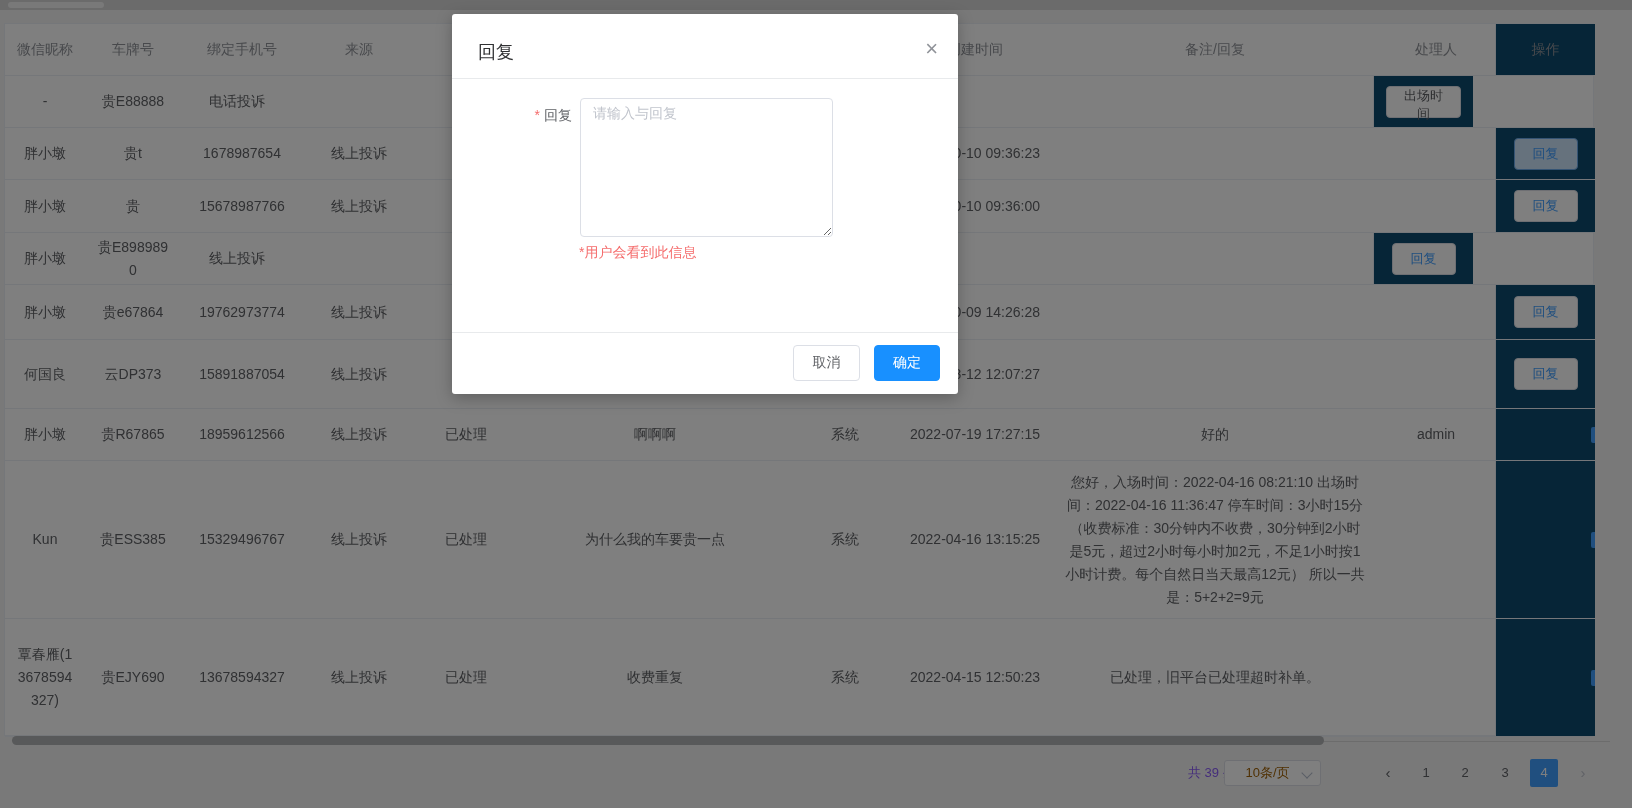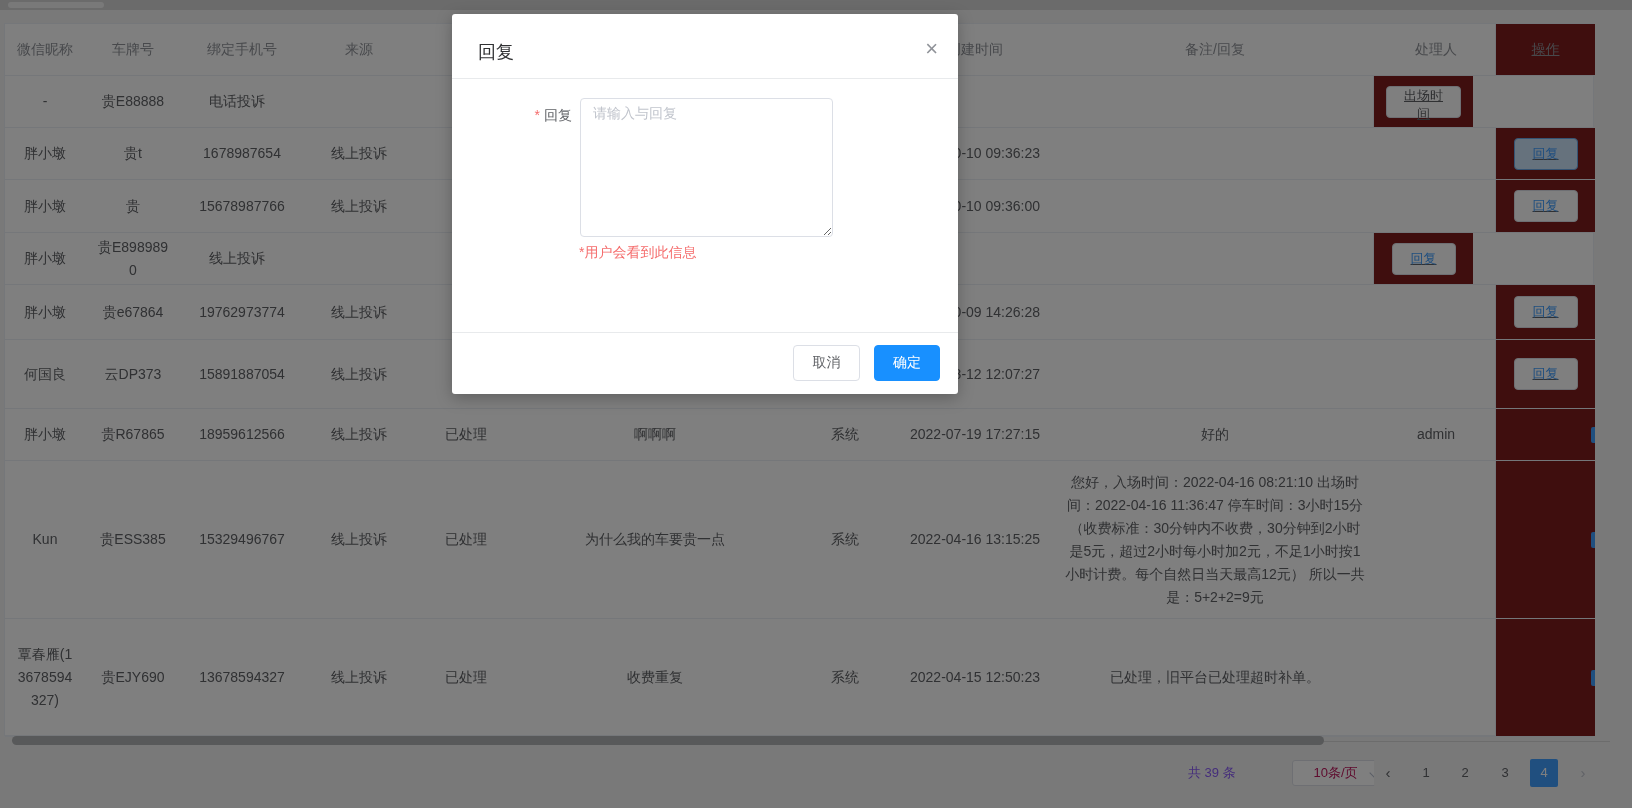--- a/index.html
+++ b/index.html
@@ -22,39 +22,39 @@
   .hcell{
     display:flex;align-items:center;justify-content:center;
     color:#909399;font-size:14px;box-sizing:border-box;flex:none;
   }
   .trow{display:flex; box-sizing:border-box; border-bottom:1px solid #ebeef5;}
   .cell{
     display:flex;align-items:center;justify-content:center;text-align:center;
     color:#606266;font-size:14px;line-height:23px;box-sizing:border-box;flex:none;
     padding:0 12px; word-break:break-all;
   }
-  .op{border-left:1px solid #ebeef5; background:#7f1d1d; position:relative; overflow:hidden;text-decoration:underline;}
+  .op{border-left:1px solid #ebeef5; background:#0c4a6e; position:relative; overflow:hidden;}
   .btn{
     font-family:inherit; font-size:13px; height:32px; border-radius:4px; cursor:pointer;
     background:#fff; border:1px solid #dcdfe6; color:#606266; padding:0 15px;
   }
   .btn.reply{color:#409eff; padding:0 18px;}
   .btn.reply-active{color:#409eff; background:#cde4fa; border-color:#6aa9e8;}
   .sliver{position:absolute; right:-2px; top:50%; transform:translateY(-50%);
     width:6px; height:16px; background:#409eff; border-radius:2px;}
 
   
   .htrack{position:absolute; left:20px; top:741px; width:1590px; height:1px; background:#d9d9d9;}
   .hthumb{position:absolute; left:12px; top:736px; width:1312px; height:9px; border-radius:5px; background:#b0b2b4;}
 
   
   .pagination{position:absolute; left:0; top:759px; width:1632px; height:28px; font-size:13px;}
   .ptotal{position:absolute; left:1188px; top:0; line-height:28px; color:#8b5cf6;}
-  .psel{position:absolute; left:1292px; top:1px; width:97px; height:26px; box-sizing:border-box;
-    border:1px solid #dcdfe6; border-radius:3px; background:#fff; color:#be185d;}
+  .psel{position:absolute; left:1224px; top:1px; width:97px; height:26px; box-sizing:border-box;
+    border:1px solid #dcdfe6; border-radius:3px; background:#fff; color:#a16207;}
   .psel .txt{display:block;text-align:center;line-height:24px;padding-right:10px;}
   .chev{position:absolute; right:9px; top:8px; width:7px; height:7px;
     border-right:1px solid #b4bccc; border-bottom:1px solid #b4bccc; transform:rotate(45deg);}
   .pbtn{position:absolute; top:0; width:28px; height:28px; border-radius:2px; background:#f2f2f3;
     color:#606266; text-align:center; line-height:28px; cursor:pointer; user-select:none;}
   .pbtn.active{background:#409eff; color:#fff;}
   .pbtn.arrow{font-size:15px;}
   .pbtn.disabled{color:#c0c4cc;}
 
   

